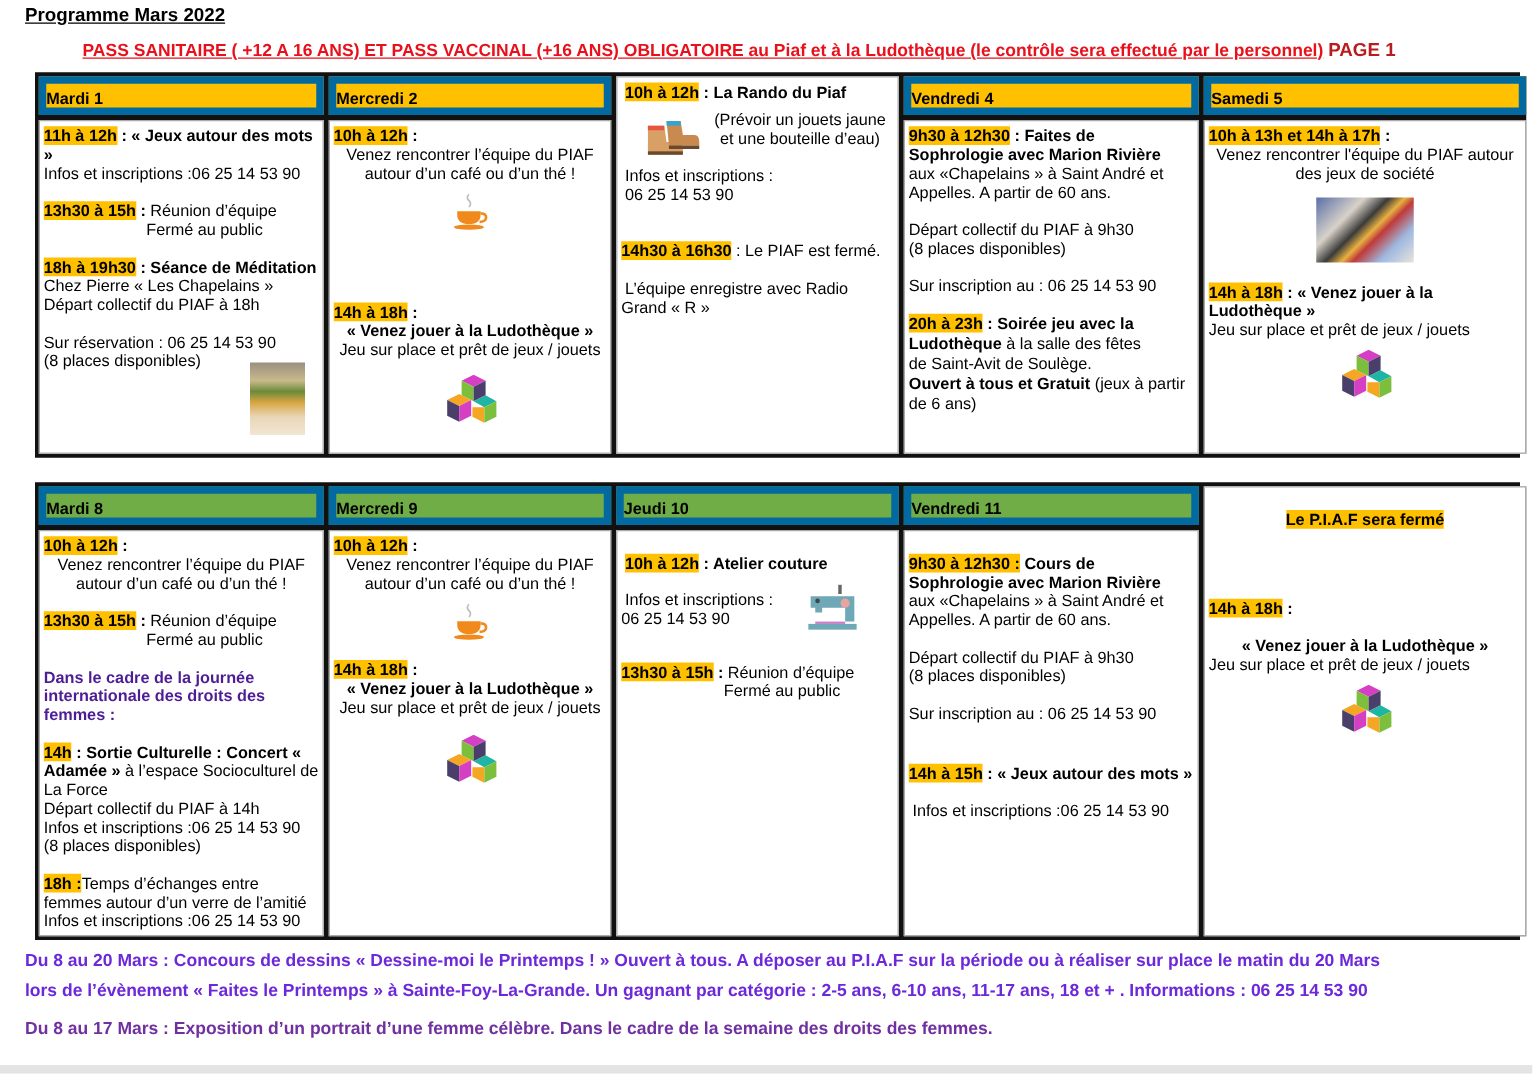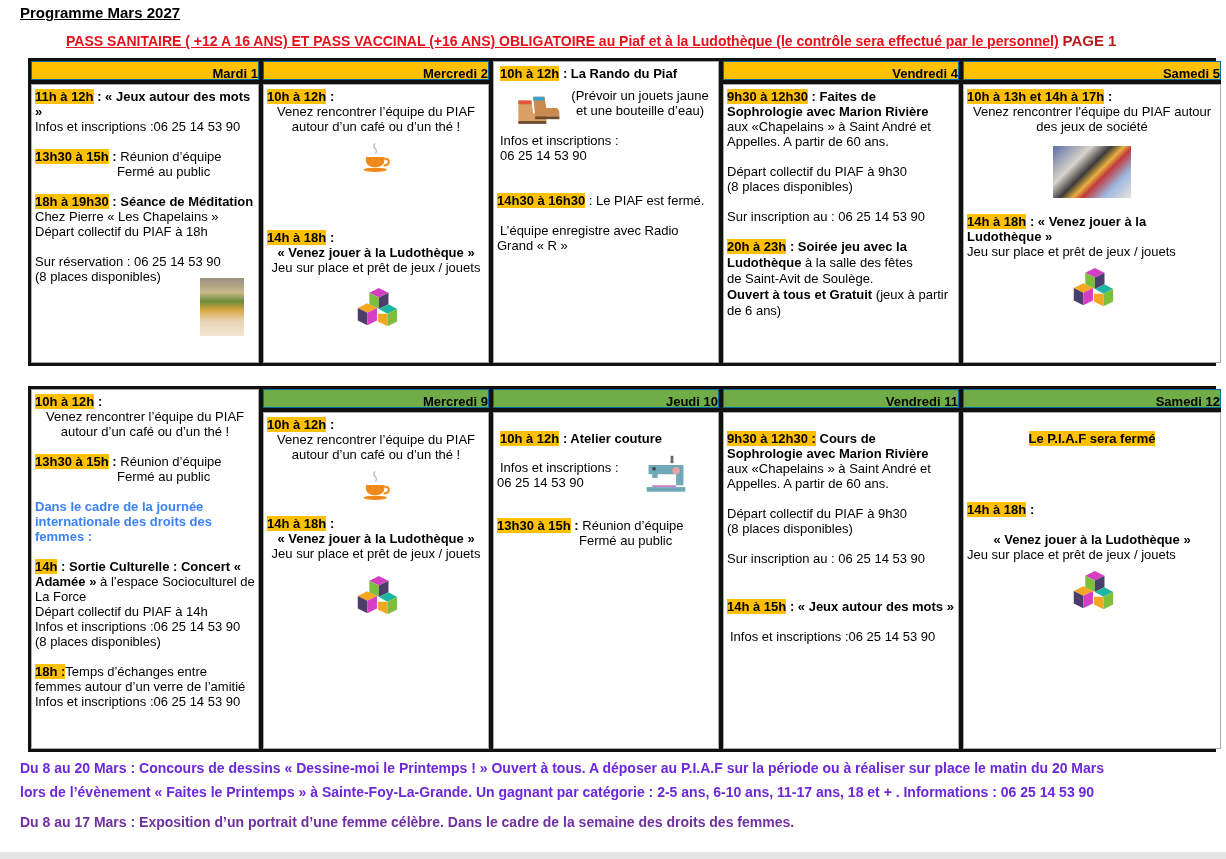--- a/index.html
+++ b/index.html
@@ -11,31 +11,31 @@
   .notice .red { color: #e8101a; text-decoration: underline; text-align: center; }
   .notice .page { color: #b91c1c; font-size: 15px; }
 
   .week { position: absolute; left: 28px; width: 1188px; border: 3px solid #111;
           background: #111; box-sizing: border-box; }
   .week1 { top: 58px; height: 308px; }
   .week2 { top: 386px; height: 366px; }
   .cols { display: grid; grid-template-columns: 228px 226px 226px 236px 258px; gap: 4px;
           height: 100%; }
   .col { display: flex; flex-direction: column; background: #111; gap: 4px; }
-  .head { height: 19px; line-height: 24px; text-align: right; font-weight: bold; font-size: 13px;
-          border: 1px solid #0369a1; box-sizing: border-box; }
+  .head { height: 31px; line-height: 24px; text-align: left; font-weight: bold; font-size: 13px;
+          border: 6px solid #0369a1; box-sizing: border-box; }
   .head.yellow { background: #ffc000; }
   .head.green { background: #70ad47; }
   .body { flex: 1; background: #fff; border: 1px solid #aaa; padding: 4px 3px; box-sizing: border-box;
           font-size: 13px; line-height: 15px; position: relative; }
   .hl { background: #ffc000; font-weight: bold; }
   .b { font-weight: bold; }
   .c { text-align: center; }
   .p { margin: 0 0 15px 0; }
-  .purple { color: #3b82f6; font-weight: bold; }
+  .purple { color: #4c1d95; font-weight: bold; }
   .ind { padding-left: 82px; }
 
   .icon { display: block; margin: 6px auto; }
   .photo { position: absolute; }
 
   .footer-green { position: absolute; left: 20px; top: 756px; color: #6d28d9; font-weight: bold; font-size: 14px;
                   line-height: 24px; width: 1200px; }
   .footer-purple { position: absolute; left: 20px; top: 814px; color: #7030a0; font-weight: bold; font-size: 14px; }
   .bottom-bar { position: absolute; left: 0; top: 852px; width: 1226px; height: 7px; background: #e4e4e4; }
 </style>
@@ -73,21 +73,21 @@
       <rect x="30" y="2" width="3" height="8" fill="#666"></rect>
       <path d="M6 12 h38 v22 h-8 v-12 h-20 v4 h-6 v-4 h-4 z" fill="#6fa8b7"></path>
       <circle cx="36" cy="18" r="4" fill="#e9a3a0"></circle>
       <circle cx="12" cy="16" r="2" fill="#444"></circle>
       <rect x="4" y="36" width="42" height="5" fill="#6fa8b7"></rect>
       <rect x="10" y="34" width="26" height="2" fill="#c77dc9"></rect>
     </symbol>
   </defs>
 </svg>
 
-<div class="title">Programme Mars 2027</div>
+<div class="title">Programme Mars 2022</div>
 <div class="notice">
   <span class="red">PASS SANITAIRE ( +12 A 16 ANS) ET PASS VACCINAL (+16 ANS) OBLIGATOIRE au Piaf et à la Ludothèque (le contrôle sera effectué par le personnel)</span>
   <span class="page">PAGE 1</span>
 </div>
 
 <div class="week week1">
   <div class="cols">
 
     <div class="col">
       <div class="head yellow">Mardi 1</div>
@@ -166,20 +166,21 @@
           </svg>
       </div>
     </div>
   </div>
 </div>
 
 <div class="week week2">
   <div class="cols">
 
     <div class="col">
+      <div class="head green">Mardi 8</div>
       <div class="body">
         <div><span class="hl">10h à 12h</span><span class="b"> :</span></div>
         <div class="c">Venez rencontrer l’équipe du PIAF</div>
         <div class="c p">autour d’un café ou d’un thé !</div>
         <div class="p"><span class="hl">13h30 à 15h</span><span class="b"> : </span><span>Réunion d’équipe</span><br><span class="ind">Fermé au public</span></div>
         <div class="p purple">Dans le cadre de la journée internationale des droits des femmes :</div>
         <div class="p"><span class="hl">14h</span><span class="b"> : Sortie Culturelle : Concert « Adamée »</span><span> à l’espace Socioculturel de La Force</span><br>
           <span>Départ collectif du PIAF à 14h</span><br>
           <span>Infos et inscriptions :06 25 14 53 90</span><br>
           <span>(8 places disponibles)</span></div>
@@ -229,21 +230,20 @@
         <div class="p"><span class="hl">9h30 à 12h30 :</span><span class="b"> Cours de Sophrologie avec Marion Rivière</span><br><span>aux «Chapelains » à Saint André et Appelles. A partir de 60 ans.</span></div>
         <div class="p"><span>Départ collectif du PIAF à 9h30</span><br><span>(8 places disponibles)</span></div>
         <div class="p"><span>Sur inscription au : 06 25 14 53 90</span></div>
         <div style="height:18px"></div>
         <div class="p"><span class="hl">14h à 15h</span><span class="b"> : « Jeux autour des mots »</span></div>
         <div style="padding-left:3px"><span>Infos et inscriptions :06 25 14 53 90</span></div>
       </div>
     </div>
 
     <div class="col">
-      <div class="head green">Samedi 12</div>
       <div class="body">
         <div style="height:14px"></div>
         <div class="c"><span class="hl">Le P.I.A.F sera fermé</span></div>
         <div style="height:56px"></div>
         <div><span class="hl">14h à 18h</span><span class="b"> :</span></div>
         <div style="height:15px"></div>
         <div class="c b">« Venez jouer à la Ludothèque »</div>
         <div>Jeu sur place et prêt de jeux / jouets</div>
         <svg class="icon" width="48" height="48">
             <use href="#sym-cubes"></use>

